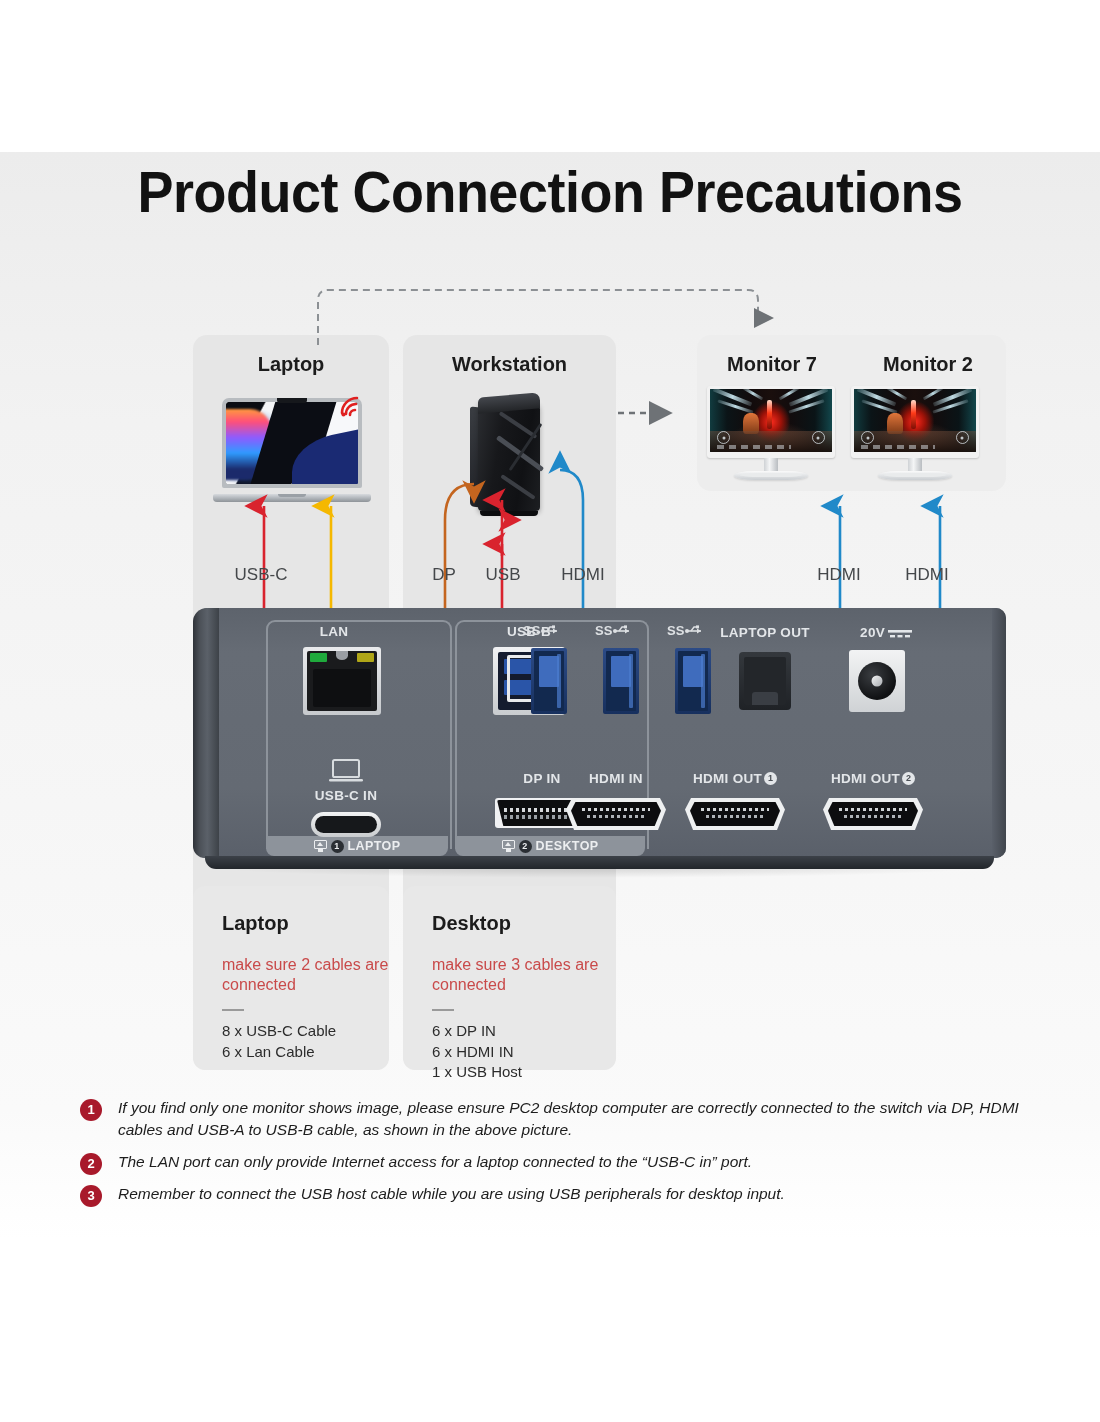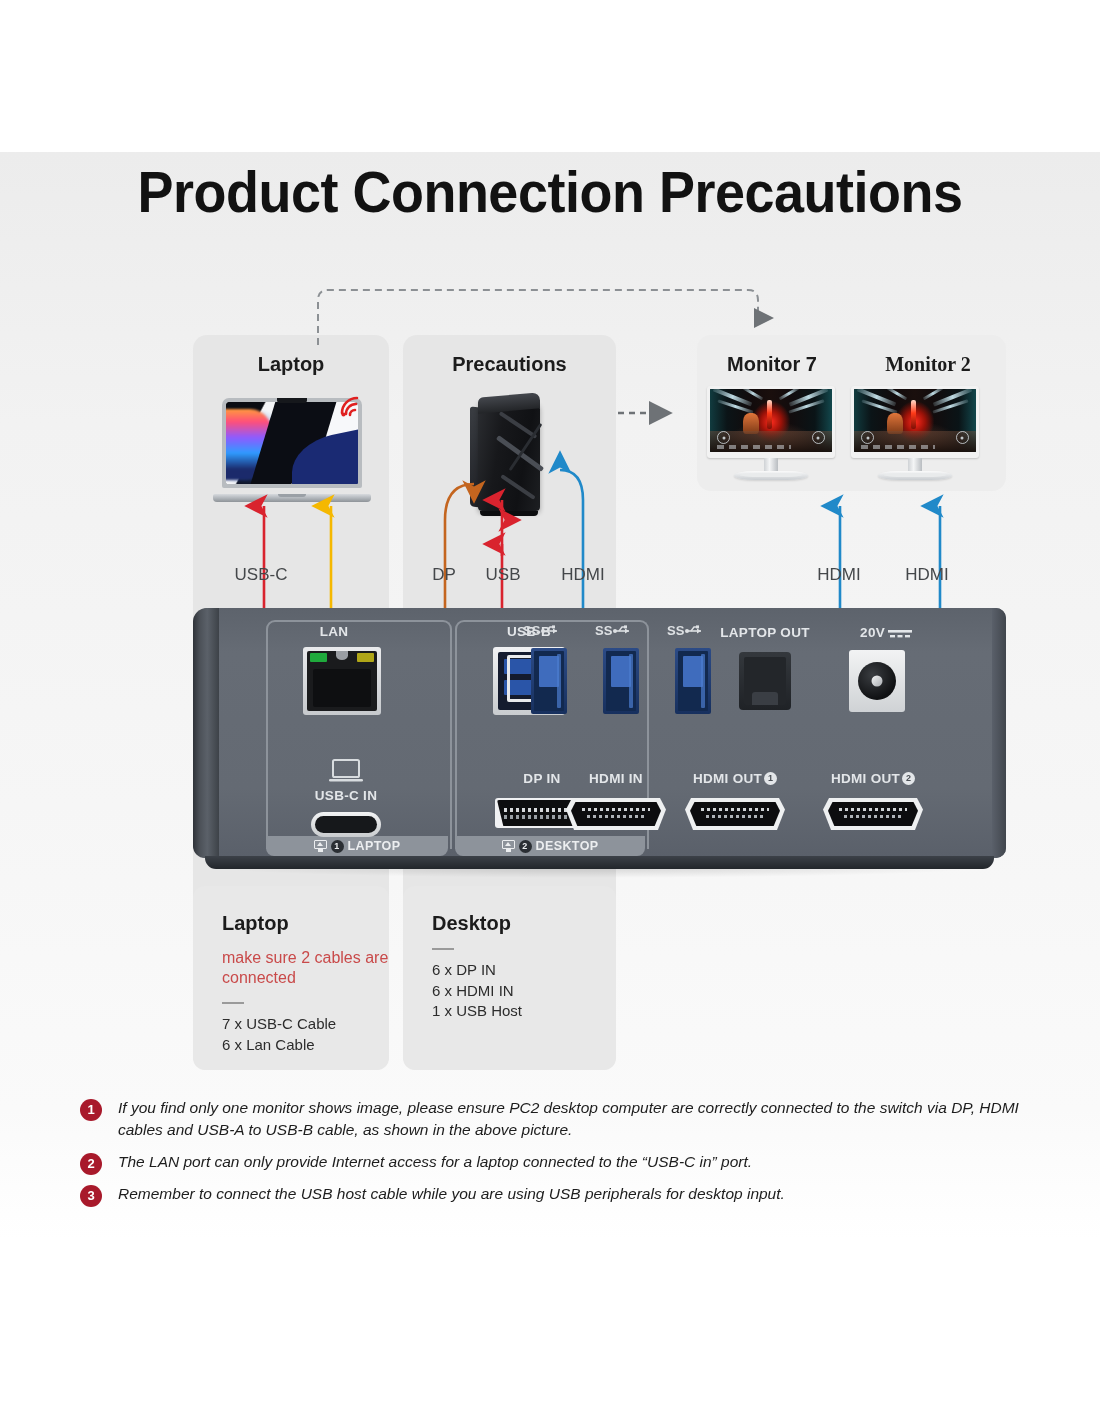--- a/index.html
+++ b/index.html
@@ -31,21 +31,21 @@
   .panel.work{left:403px;top:335px;width:213px;height:735px;}
   .panel.mon{left:697px;top:335px;width:309px;height:156px;background:#ededed;}
 
   .panel-title{
     position:absolute;text-align:center;font-size:20px;font-weight:bold;color:#1c1c1c;
     white-space:nowrap;
   }
   .pt-laptop{left:193px;top:353px;width:196px;}
   .pt-work{left:403px;top:353px;width:213px;}
   .pt-m1{left:697px;top:353px;width:150px;}
-  .pt-m2{left:853px;top:353px;width:150px;font-family:Liberation Serif, serif;}
+  .pt-m2{left:853px;top:353px;width:150px;}
 
   
   .laptop-art{position:absolute;left:213px;top:398px;width:158px;height:104px;}
   .lid{position:absolute;left:9px;top:0;width:140px;height:90px;background:#b8bcc0;border-radius:7px 7px 2px 2px;padding:4px;box-sizing:border-box;}
   .lid-screen{width:100%;height:100%;border-radius:4px 4px 1px 1px;overflow:hidden;position:relative;background:#07080c;}
   .wall1{position:absolute;inset:0;background:
     radial-gradient(ellipse 60% 80% at 18% 55%, #2f6fd0 0%, rgba(47,111,208,0) 60%),
     linear-gradient(118deg,#0a0c12 0%,#0a0c12 22%,#f4f5f7 23%,#f4f5f7 30%,#0d1020 31%,#0d1020 55%,#f7f8fa 56%,#f7f8fa 100%);}
   .wall2{position:absolute;left:-6%;top:8%;width:42%;height:86%;
     background:linear-gradient(180deg,#ff9a3d 0%,#ff4f7a 18%,#8f5bff 40%,#2f9bff 62%,#1b2a6b 85%);
@@ -186,21 +186,21 @@
   .mini-disp:after{content:"";position:absolute;left:4px;top:9px;width:5px;height:3px;background:#eceef0;}
   .mini-arrow{position:absolute;left:3.5px;top:1.5px;width:0;height:0;border-left:3px solid transparent;border-right:3px solid transparent;border-bottom:4px solid #eceef0;}
 
   .laptop-ic{position:absolute;left:136px;top:150px;width:34px;height:26px;}
 
   
   .info{position:absolute;top:886px;background:#e8e8e8;border-radius:12px;}
   .info-l{left:193px;width:196px;height:184px;}
   .info-r{left:403px;width:213px;height:184px;}
   .info h4{margin:0;font-size:20px;font-weight:bold;color:#1b1b1b;}
-  .info .warn{margin:13px 0 0 0;font-size:16px;line-height:1.28;color:#c94a4a;}
+  .info .warn{margin:20px 0 0 0;font-size:16px;line-height:1.28;color:#c94a4a;}
   .info .rule{width:22px;height:2px;background:#9a9a9a;margin:13px 0 10px 0;}
   .info .line{font-size:15px;color:#2c2c2c;line-height:1.38;}
   .info-pad{padding:26px 0 0 29px;}
 
   
   .notes{position:absolute;left:80px;top:1097px;width:960px;}
   .note{position:relative;padding-left:38px;margin-bottom:10px;}
   .note-num{position:absolute;left:0;top:2px;width:22px;height:22px;border-radius:50%;
     background:#a8192b;color:#fff;font-size:13px;font-weight:bold;line-height:22px;text-align:center;}
   .note-txt{font-size:15.5px;line-height:1.42;color:#1d1d1d;font-style:italic;
@@ -215,21 +215,21 @@
   <div class="bg-band band-mid"></div>
   <div class="bg-band band-bot"></div>
 
   <div class="title">Product Connection Precautions</div>
 
   <div class="panel laptop"></div>
   <div class="panel work"></div>
   <div class="panel mon"></div>
 
   <div class="panel-title pt-laptop">Laptop</div>
-  <div class="panel-title pt-work">Precautions</div>
+  <div class="panel-title pt-work">Workstation</div>
   <div class="panel-title pt-m1">Monitor 7</div>
   <div class="panel-title pt-m2">Monitor 2</div>
 
   <div class="laptop-art">
     <div class="lid">
       <div class="lid-screen">
         <div class="wall1"></div>
           <div class="wall2"></div>
           <div class="wall3"></div>
           <div class="wall4"></div>
@@ -532,27 +532,28 @@
           <div class="hdmi-p2"></div>
         </div>
     </div>
   </div>
 
   <div class="info info-l">
     <div class="info-pad">
       <h4>Laptop</h4>
       <p class="warn">make sure 2 cables are connected</p>
       <div class="rule"></div>
-      <div class="line">7 x USB-C Cable</div>
+      <div class="line">8 x USB-C Cable</div>
       <div class="line">6 x Lan Cable</div>
     </div>
   </div>
   <div class="info info-r">
     <div class="info-pad">
       <h4>Desktop</h4>
+      <p class="warn">make sure 3 cables are connected</p>
       <div class="rule"></div>
       <div class="line">6 x DP IN</div>
       <div class="line">6 x HDMI IN</div>
       <div class="line">1 x USB Host</div>
     </div>
   </div>
 
   <div class="notes">
     <div class="note">
       <div class="note-num">1</div>

